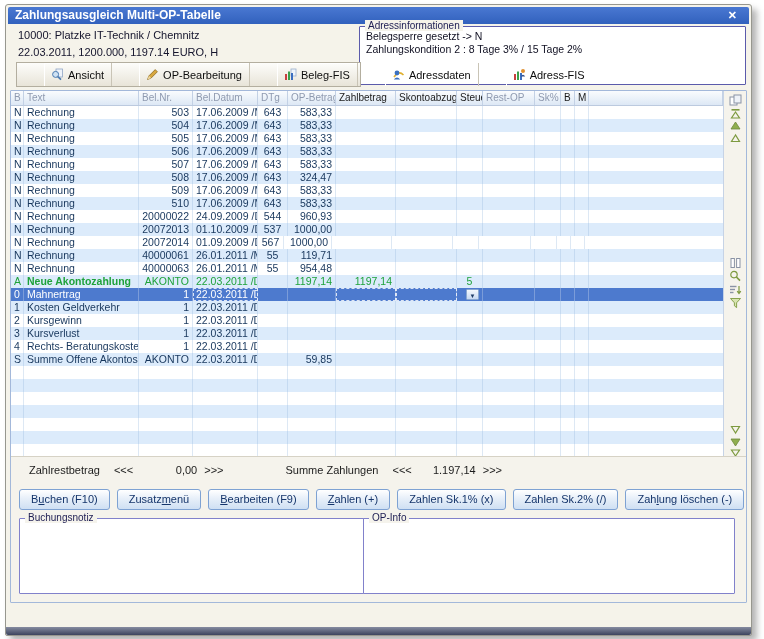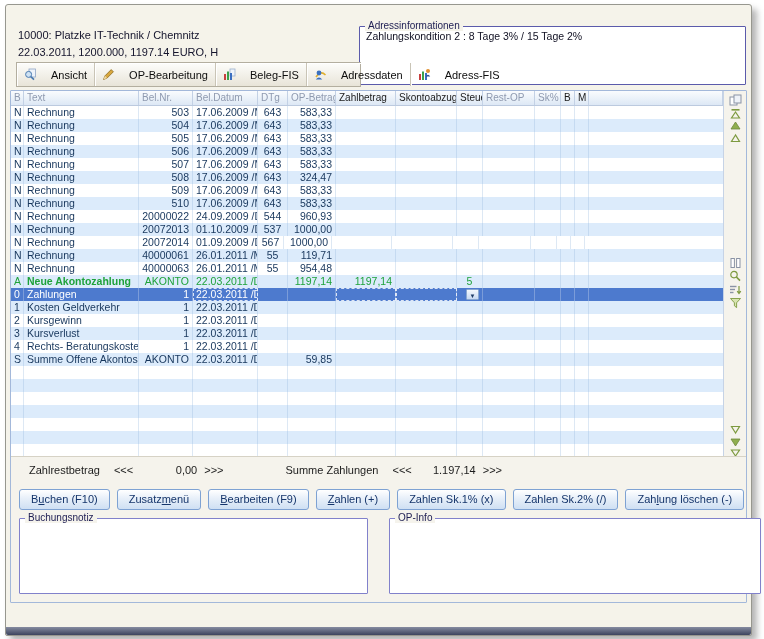--- a/index.html
+++ b/index.html
@@ -16,22 +16,22 @@
   .hdr-line{position:absolute;left:11px;font-size:11px;color:#14142c;white-space:nowrap;}
   
   .addrbox{position:absolute;left:352px;top:0px;width:385px;height:57px;background:#ffffff;
            border:1px solid #5b5bab;border-radius:1px;}
   .addr-legend{position:absolute;top:-7px;left:5px;background:#f5f3ea;padding:0 3px;
                font-size:10px;color:#1d1d52;}
   .addr-lines{padding:3px 6px;font-size:10.5px;color:#101022;line-height:12.5px;white-space:nowrap;overflow:hidden;}
   
   .tabsbar{position:absolute;left:9px;top:36px;width:345px;height:25px;box-sizing:border-box;
            border:1px solid #b3ae9f;background:linear-gradient(#fdfdfb,#e8e4d8);display:flex;}
-  .tab{display:flex;align-items:center;gap:14px;padding:0 7px;font-size:11px;color:#0d0d0d;
-       border-right:1px solid #c9c4b6;box-shadow:inset 1px 1px 0 #ffffff;cursor:default;white-space:nowrap;}
+  .tab{display:flex;align-items:center;gap:4px;padding:0 7px;font-size:11px;color:#0d0d0d;
+       border-right:1px solid #c9c4b6;box-shadow:inset 1px 1px 0 #ffffff;cursor:default;white-space:nowrap;margin-left:27px;}
   .tab:last-child{border-right:none;}
   .tab svg{flex:0 0 auto;}
   
   .panel{position:absolute;left:3px;top:64px;width:737px;height:513px;box-sizing:border-box;
          background:#f5f3ec;border:1px solid #a3b8da;border-radius:1px;}
   .optable{position:absolute;left:0;top:0;width:712px;background:#fff;border-right:1px solid #c6d3e6;}
   .trow{display:flex;height:13px;line-height:13px;background:#fff;}
   .trow.stripe{background:#dcebfb;}
   .trow.thead{height:14px;line-height:14px;background:linear-gradient(#fafcfe,#dde8f5);
               border-bottom:1px solid #bccadf;}
@@ -69,29 +69,34 @@
                font-size:10px;color:#1d1d52;}
   .bottombar{position:absolute;left:0;right:0;bottom:0;height:8px;border-radius:0 0 2px 2px;
              background:linear-gradient(#858ba0,#3d445e);}
 </style>
 </head>
 <body>
 
 <div class="stage">
   <div class="window">
 
+    <div class="titlebar">
+      <span>Zahlungsausgleich Multi-OP-Tabelle</span>
+      <span class="close-x">✕</span>
+    </div>
 
     <div class="content">
 
       <div class="hdr-line" style="top:3px;">10000: Platzke IT-Technik / Chemnitz</div>
       <div class="hdr-line" style="top:20px;">22.03.2011, 1200.000, 1197.14 EURO, H</div>
 
       <div class="addrbox">
         <span class="addr-legend">Adressinformationen</span>
         <div class="addr-lines">
+          <div>Belegsperre gesetzt -&gt; N</div>
           <div>Zahlungskondition  2 : 8 Tage 3% / 15 Tage 2%</div>
         </div>
       </div>
 
       <div class="tabsbar">
         <div class="tab">
           <svg width="13" height="13" viewBox="0 0 13 13">
             <rect x="5" y="1" width="6.5" height="8" fill="#eef3fa" stroke="#8fa5c5" stroke-width="0.8"></rect>
             <circle cx="4.6" cy="6.4" r="3" fill="#cfe2f3" stroke="#4a7ab0" stroke-width="1"></circle>
             <line x1="6.8" y1="8.6" x2="10" y2="11.6" stroke="#4a7ab0" stroke-width="1.6"></line>
@@ -372,21 +377,21 @@
               <div class="tcell" style="width: 61px; text-align: right;"></div>
               <div class="tcell" style="width: 26px; text-align: center;">5</div>
               <div class="tcell" style="width: 52px; text-align: right;"></div>
               <div class="tcell" style="width: 26px; text-align: right;"></div>
               <div class="tcell" style="width: 14px;"></div>
               <div class="tcell" style="width: 14px;"></div>
               <div class="tcell fill"></div>
             </div>
             <div class="trow selected">
               <div class="tcell" style="width: 13px;">0</div>
-              <div class="tcell" style="width: 115px;">Zahlungen</div>
+              <div class="tcell" style="width: 115px;">Mahnertrag</div>
               <div class="tcell" style="width: 54px; text-align: right;">1</div>
               <div class="tcell dashed" style="width: 65px;">22.03.2011 /Di</div>
               <div class="tcell" style="width: 30px; text-align: center;"></div>
               <div class="tcell" style="width: 48px; text-align: right;"></div>
               <div class="tcell dashed" style="width: 60px; text-align: right;"></div>
               <div class="tcell dashed" style="width: 61px; text-align: right;"></div>
               <div class="tcell" style="width: 26px; text-align: center;">
                 <span class="combo"><span class="combo-arrow">▼</span></span>
               </div>
               <div class="tcell" style="width: 52px; text-align: right;"></div>
@@ -702,21 +707,21 @@
           <button class="xpbtn">
               <span>Zah</span>
               <span class="mn">l</span>
               <span>ung löschen (-)</span>
             </button>
         </div>
 
         <div class="notebox" style="left:8px;width:347px;">
           <span class="note-legend">Buchungsnotiz</span>
         </div>
-        <div class="notebox" style="left:378px;width:370px;">
+        <div class="notebox" style="left:352px;width:370px;">
           <span class="note-legend">OP-Info</span>
         </div>
 
       </div>
 
     </div>
 
     <div class="bottombar"></div>
   </div>
 </div>

